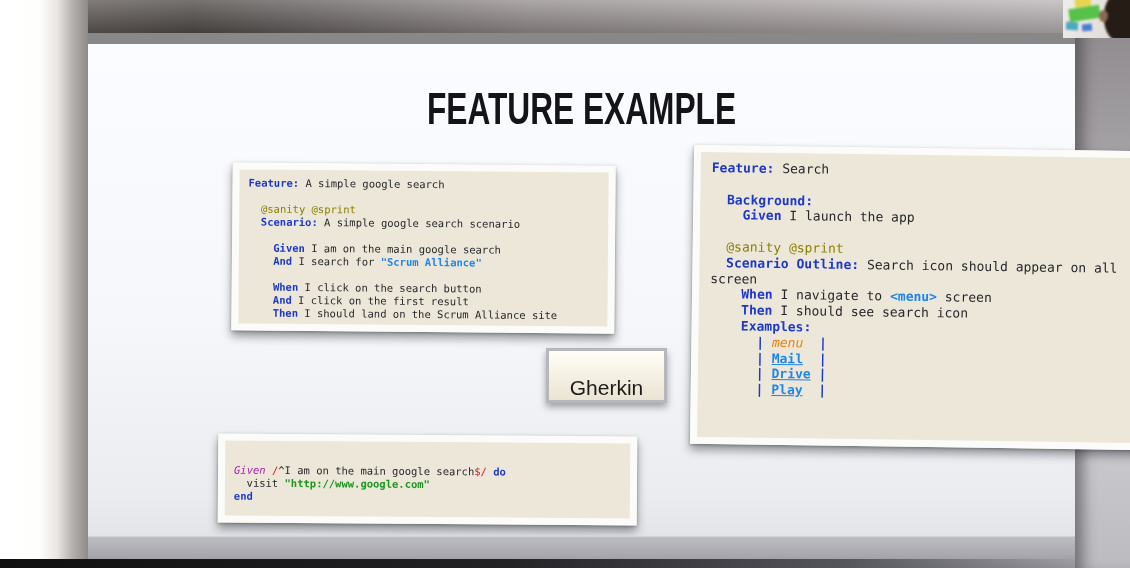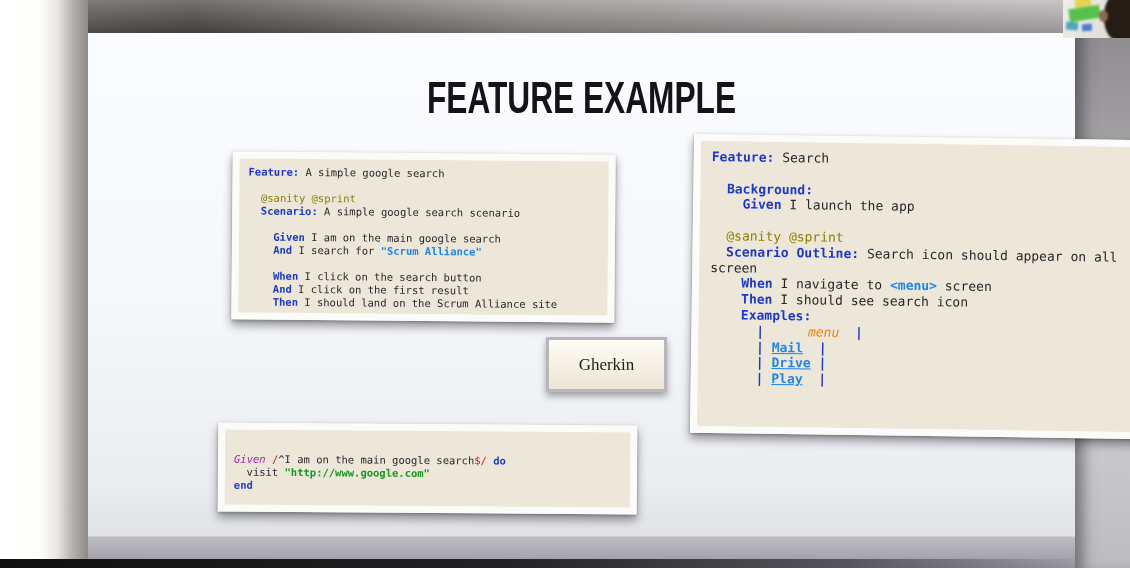--- a/index.html
+++ b/index.html
@@ -15,21 +15,21 @@
   .bg-right { position:absolute; left:1075px; top:0; width:55px; height:568px;
     background:linear-gradient(to bottom,#8a8689 0%,#a8a5a9 30%,#cfced3 70%,#bcbbc0 100%);
     box-shadow:inset 16px 0 14px -8px rgba(55,52,54,0.55); }
   .bg-bottom { position:absolute; left:88px; top:536px; width:987px; height:32px;
     background:linear-gradient(to bottom,#bdbdc3 0%,#a9a9af 55%,#95959b 100%);
     border-top:1px solid #d2d2d6; }
   .bottom-bar { position:absolute; left:0; top:559px; width:1130px; height:9px;
     background:linear-gradient(to right,#101010 0%,#232326 45%,#55555c 75%,rgba(130,130,138,0) 96%); }
 
   
-  .slide { position:absolute; left:88px; top:33px; width:987px; height:503px;
+  .slide { position:absolute; left:88px; top:44px; width:987px; height:503px;
     background:linear-gradient(to bottom,#fbfcff 0%,#f5f7fa 55%,#eaecf0 90%,#e0e2e6 100%); }
   .slide-title { position:absolute; left:0; top:40px; width:987px; text-align:center;
     font-size:44px; font-weight:700; color:#141418; letter-spacing:0px;
     transform:scaleX(0.72); transform-origin:50% 50%; white-space:nowrap; }
 
   
   .codebox { position:absolute; background:var(--box_background,#ece7d9);
     border:7px solid #fbfbfa; overflow:hidden;
     box-shadow:0 6px 10px rgba(35,35,42,0.45), 0 1px 3px rgba(0,0,0,0.3); }
   .code { font-family:"DejaVu Sans Mono","Liberation Mono",monospace; white-space:pre; color:var(--code_text,#27272b); }
@@ -40,32 +40,32 @@
   #box-step-def { left:130px; top:391px; width:419px; height:89px; transform:rotate(0.4deg); }
   #box-step-def .code { font-size:10.5px; line-height:13px; padding:23px 9px 10px; }
 
   
   .c-kw   { color:var(--keyword_blue); font-weight:bold; }
   .c-txt  { color:var(--code_text); }
   .c-tag  { color:var(--tag_olive); }
   .c-str  { color:var(--bright_blue); font-weight:bold; }
   .c-cell { color:var(--bright_blue); font-weight:bold;text-decoration:underline; }
   .c-pipe { color:var(--keyword_blue); font-weight:bold; }
-  .c-param{ color:var(--param_orange); font-style:italic;margin-left:36px; }
+  .c-param{ color:var(--param_orange); font-style:italic; }
   .c-gvn  { color:var(--ruby_purple); font-style:italic; }
   .c-rgx  { color:var(--regex_red); }
   .c-grn  { color:var(--string_green); font-weight:bold; }
 
   
   .gherkin-box { position:absolute; left:458px; top:304px; width:121px; height:55px;
     border:3px solid #b6b6bc;
     background:linear-gradient(to bottom,#fffdf6 0%,#f3eee0 60%,#eae4d3 100%);
     box-shadow:0 4px 7px rgba(0,0,0,0.35);
-    display:flex; align-items:center; justify-content:center;
-    font-family:Liberation Serif, serif; font-size:17px; color:#1c1c1c; }
+    display:flex; align-items:flex-end; justify-content:center;
+    font-family:Liberation Sans, sans-serif; font-size:21px; color:#1c1c1c; }
 
   
   .webcam { position:absolute; left:1063px; top:0; width:67px; height:38px; overflow:hidden; background:#ddd9d4; z-index:5; }
   .webcam-inner { position:absolute; inset:-2px; filter:blur(1.2px); }
   .wb-board { position:absolute; inset:0; background:linear-gradient(115deg,#efede9 0%,#e4e1dc 60%,#d8d4cf 100%); }
   .wb-note-yellow { position:absolute; left:14px; top:0px; width:16px; height:9px; background:#e5d44f; transform:rotate(-8deg); }
   .wb-note-green { position:absolute; left:8px; top:9px; width:31px; height:13px; background:#57c24a; transform:rotate(-9deg); }
   .wb-note-teal { position:absolute; left:5px; top:24px; width:12px; height:8px; background:#4fa8bf; transform:rotate(4deg); }
   .wb-note-blue { position:absolute; left:21px; top:26px; width:10px; height:7px; background:#4a7fd0; transform:rotate(-6deg); }
   .wb-person { position:absolute; right:-8px; top:-6px; width:36px; height:50px; background:#241c15; border-radius:46% 40% 40% 46%; }

